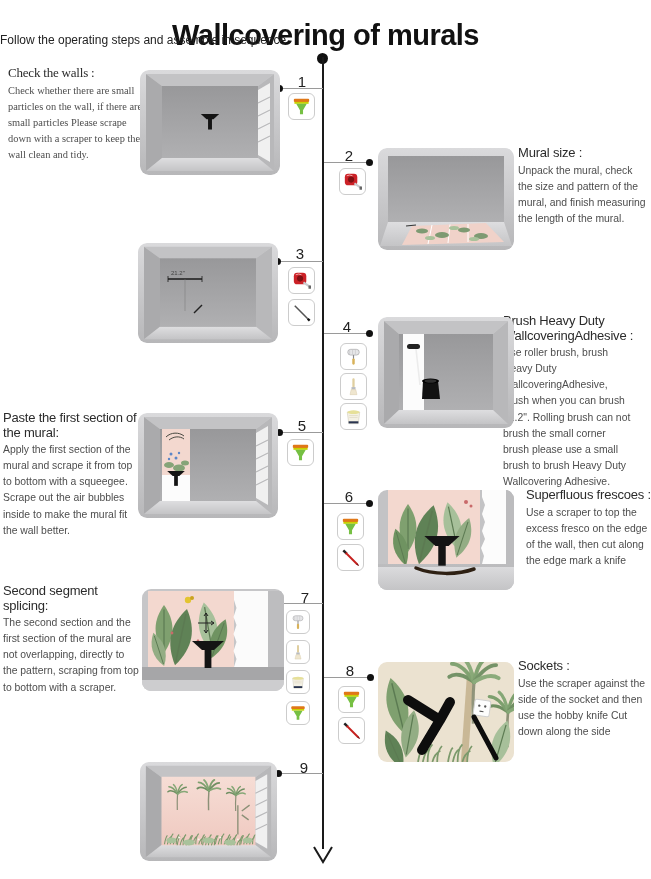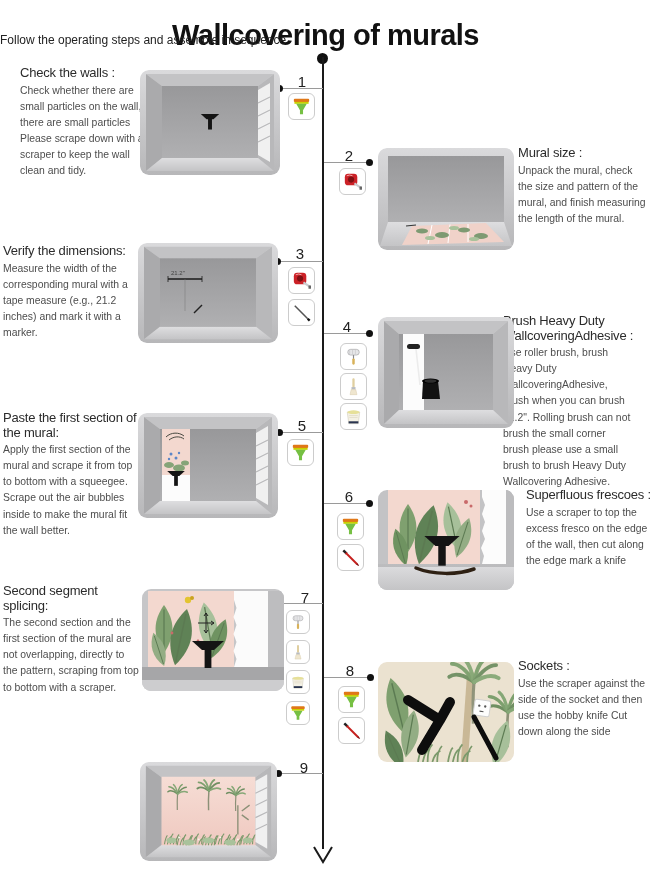--- a/index.html
+++ b/index.html
@@ -13,21 +13,21 @@
   .vline{position:absolute;left:322px;top:57px;width:2px;height:792px;background:#1a1a1a;}
   .tdot{position:absolute;left:317px;top:53px;width:11px;height:11px;border-radius:50%;background:#111;}
   .arrow{position:absolute;left:311px;top:845px;}
   .hline{position:absolute;height:1px;background:#9a9a9a;}
   .dot{position:absolute;width:7px;height:7px;border-radius:50%;background:#111;}
   .num{position:absolute;width:18px;text-align:center;font-size:15px;color:#222;}
   
   .txt{position:absolute;}
   .txt h2{margin:0 0 2px 0;font-size:13px;font-weight:400;color:#2b2b2b;letter-spacing:-0.2px;line-height:1.12;}
   .txt p{margin:0;font-size:10.4px;color:#4d4d4d;line-height:1.55;}
-  #t1{left:20px;top:66px;width:135px;}
+  #t1{left:8px;top:66px;width:135px;font-family:Liberation Serif, serif;}
   #t2{left:518px;top:146px;width:131px;}
   #t3{left:3px;top:244px;width:136px;}
   #t4{left:503px;top:314px;width:131px;}
   #t5{left:3px;top:411px;width:136px;}
   #t6{left:526px;top:488px;width:131px;}
   #t7{left:3px;top:584px;width:138px;}
   #t8{left:518px;top:659px;width:131px;}
   #t9{left:3px;top:757px;width:136px;}
   
   .photo{position:absolute;margin:0;border-radius:9px;overflow:hidden;}
@@ -135,24 +135,20 @@
   </svg>
 
   <div class="txt" id="t1">
     <h2>Check the walls :</h2>
     <p>Check whether there are small particles on the wall, if there are small particles Please scrape down with a scraper to keep the wall clean and tidy.</p>
   </div>
   <div class="txt" id="t2">
     <h2>Mural size :</h2>
     <p>Unpack the mural, check the size and pattern of the mural, and finish measuring the length of the mural.</p>
   </div>
-  <div class="txt" id="t3">
-    <h2>Verify the dimensions:</h2>
-    <p>Measure the width of the corresponding mural with a tape measure (e.g., 21.2 inches) and mark it with a marker.</p>
-  </div>
   <div class="txt" id="t4">
     <h2>Brush Heavy Duty WallcoveringAdhesive :</h2>
     <p>Use roller brush, brush Heavy Duty WallcoveringAdhesive, brush when you can brush 21.2". Rolling brush can not brush the small corner brush please use a small brush to brush Heavy Duty Wallcovering Adhesive.</p>
   </div>
   <div class="txt" id="t5">
     <h2>Paste the first section of the mural:</h2>
     <p>Apply the first section of the mural and scrape it from top to bottom with a squeegee. Scrape out the air bubbles inside to make the mural fit the wall better.</p>
   </div>
   <div class="txt" id="t6">
     <h2>Superfluous frescoes :</h2>

